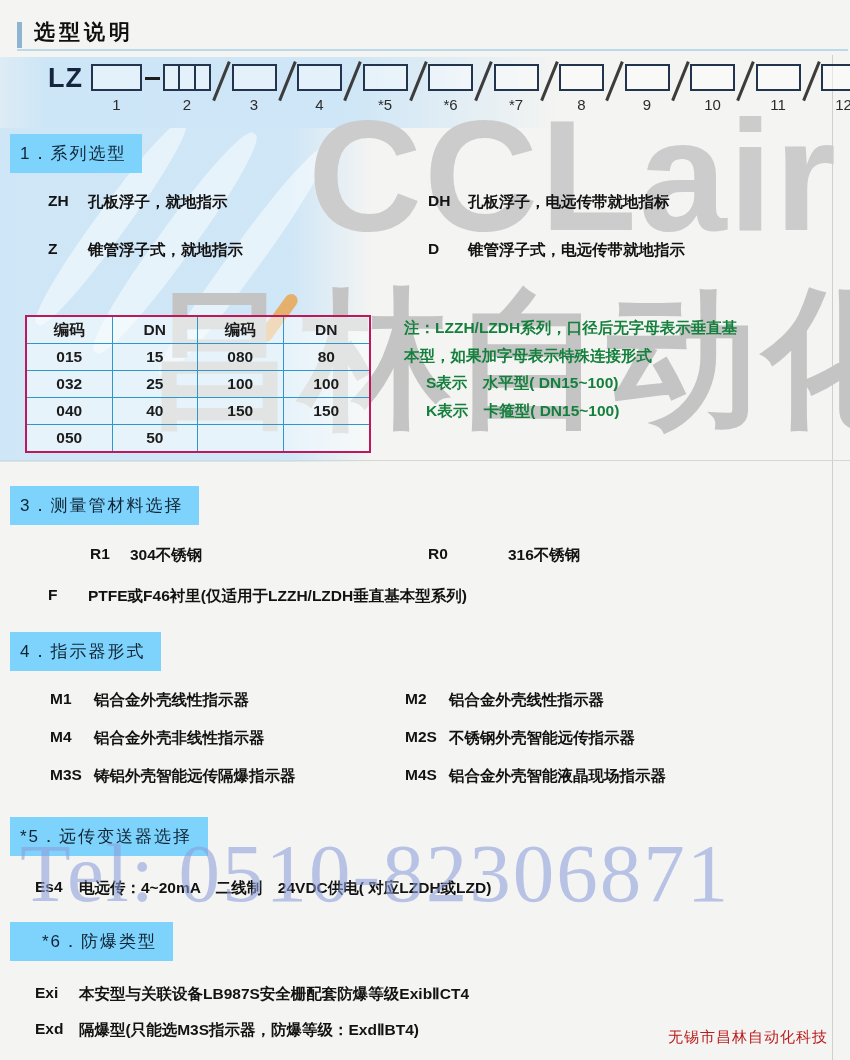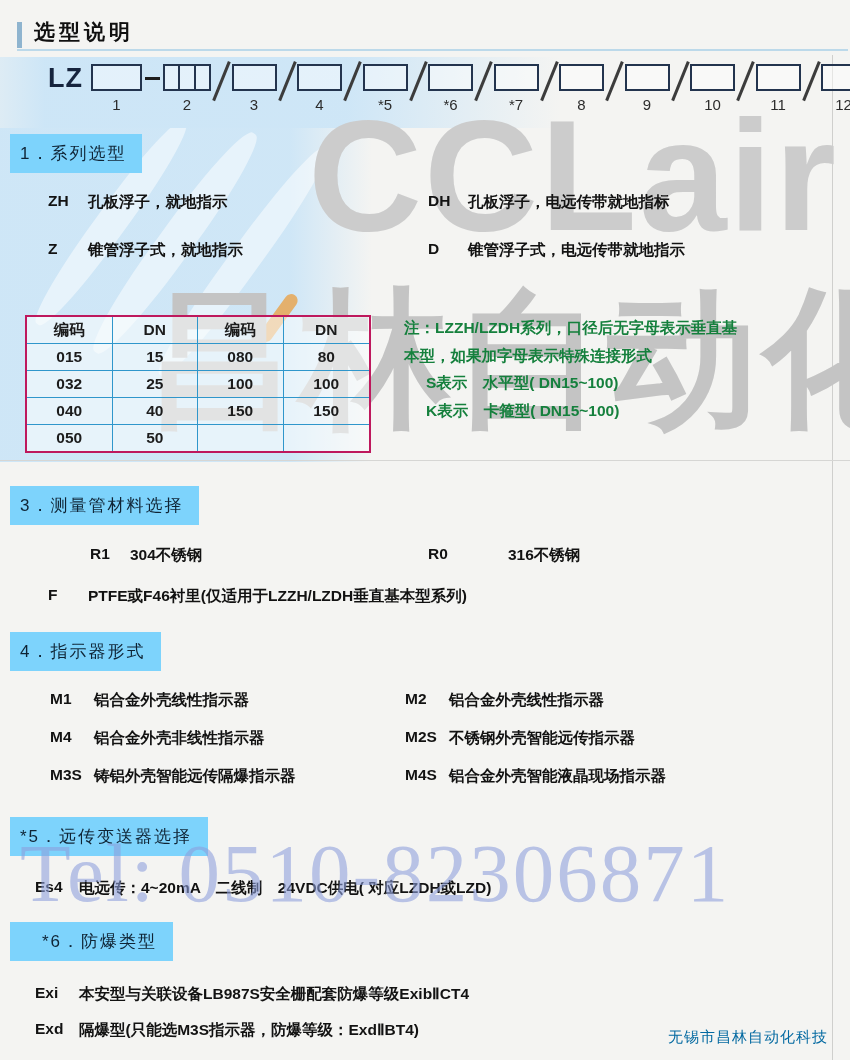--- a/index.html
+++ b/index.html
@@ -63,21 +63,21 @@
   .sel-table .cell{height:26px;line-height:26px;text-align:center;font-size:15.5px;font-weight:600;color:#1c1c1c;
     border-right:1.5px solid #2f96cb;border-bottom:1.5px solid #2f96cb;}
   .sel-table .cell.lastcol{border-right:none;}
   .sel-table .cell.lastrow{border-bottom:none;}
 
   
   .table-note{position:absolute;left:404px;top:314px;width:440px;z-index:3;font-size:15.5px;font-weight:600;color:#15803d;line-height:27.5px;}
   .table-note .indent{padding-left:22px;}
 
   
-  .footer-company{position:absolute;right:22px;top:1028px;font-size:15px;color:#0369a1;z-index:3;letter-spacing:1px;}
+  .footer-company{position:absolute;right:22px;top:1028px;font-size:15px;color:#b91c1c;z-index:3;letter-spacing:1px;}
 </style>
 </head>
 <body>
 
 <div class="page">
 
   <div class="bg-topband"></div>
   <div class="bg-leftpanel">
     <div class="swoosh s1"></div>
     <div class="swoosh s2"></div>

